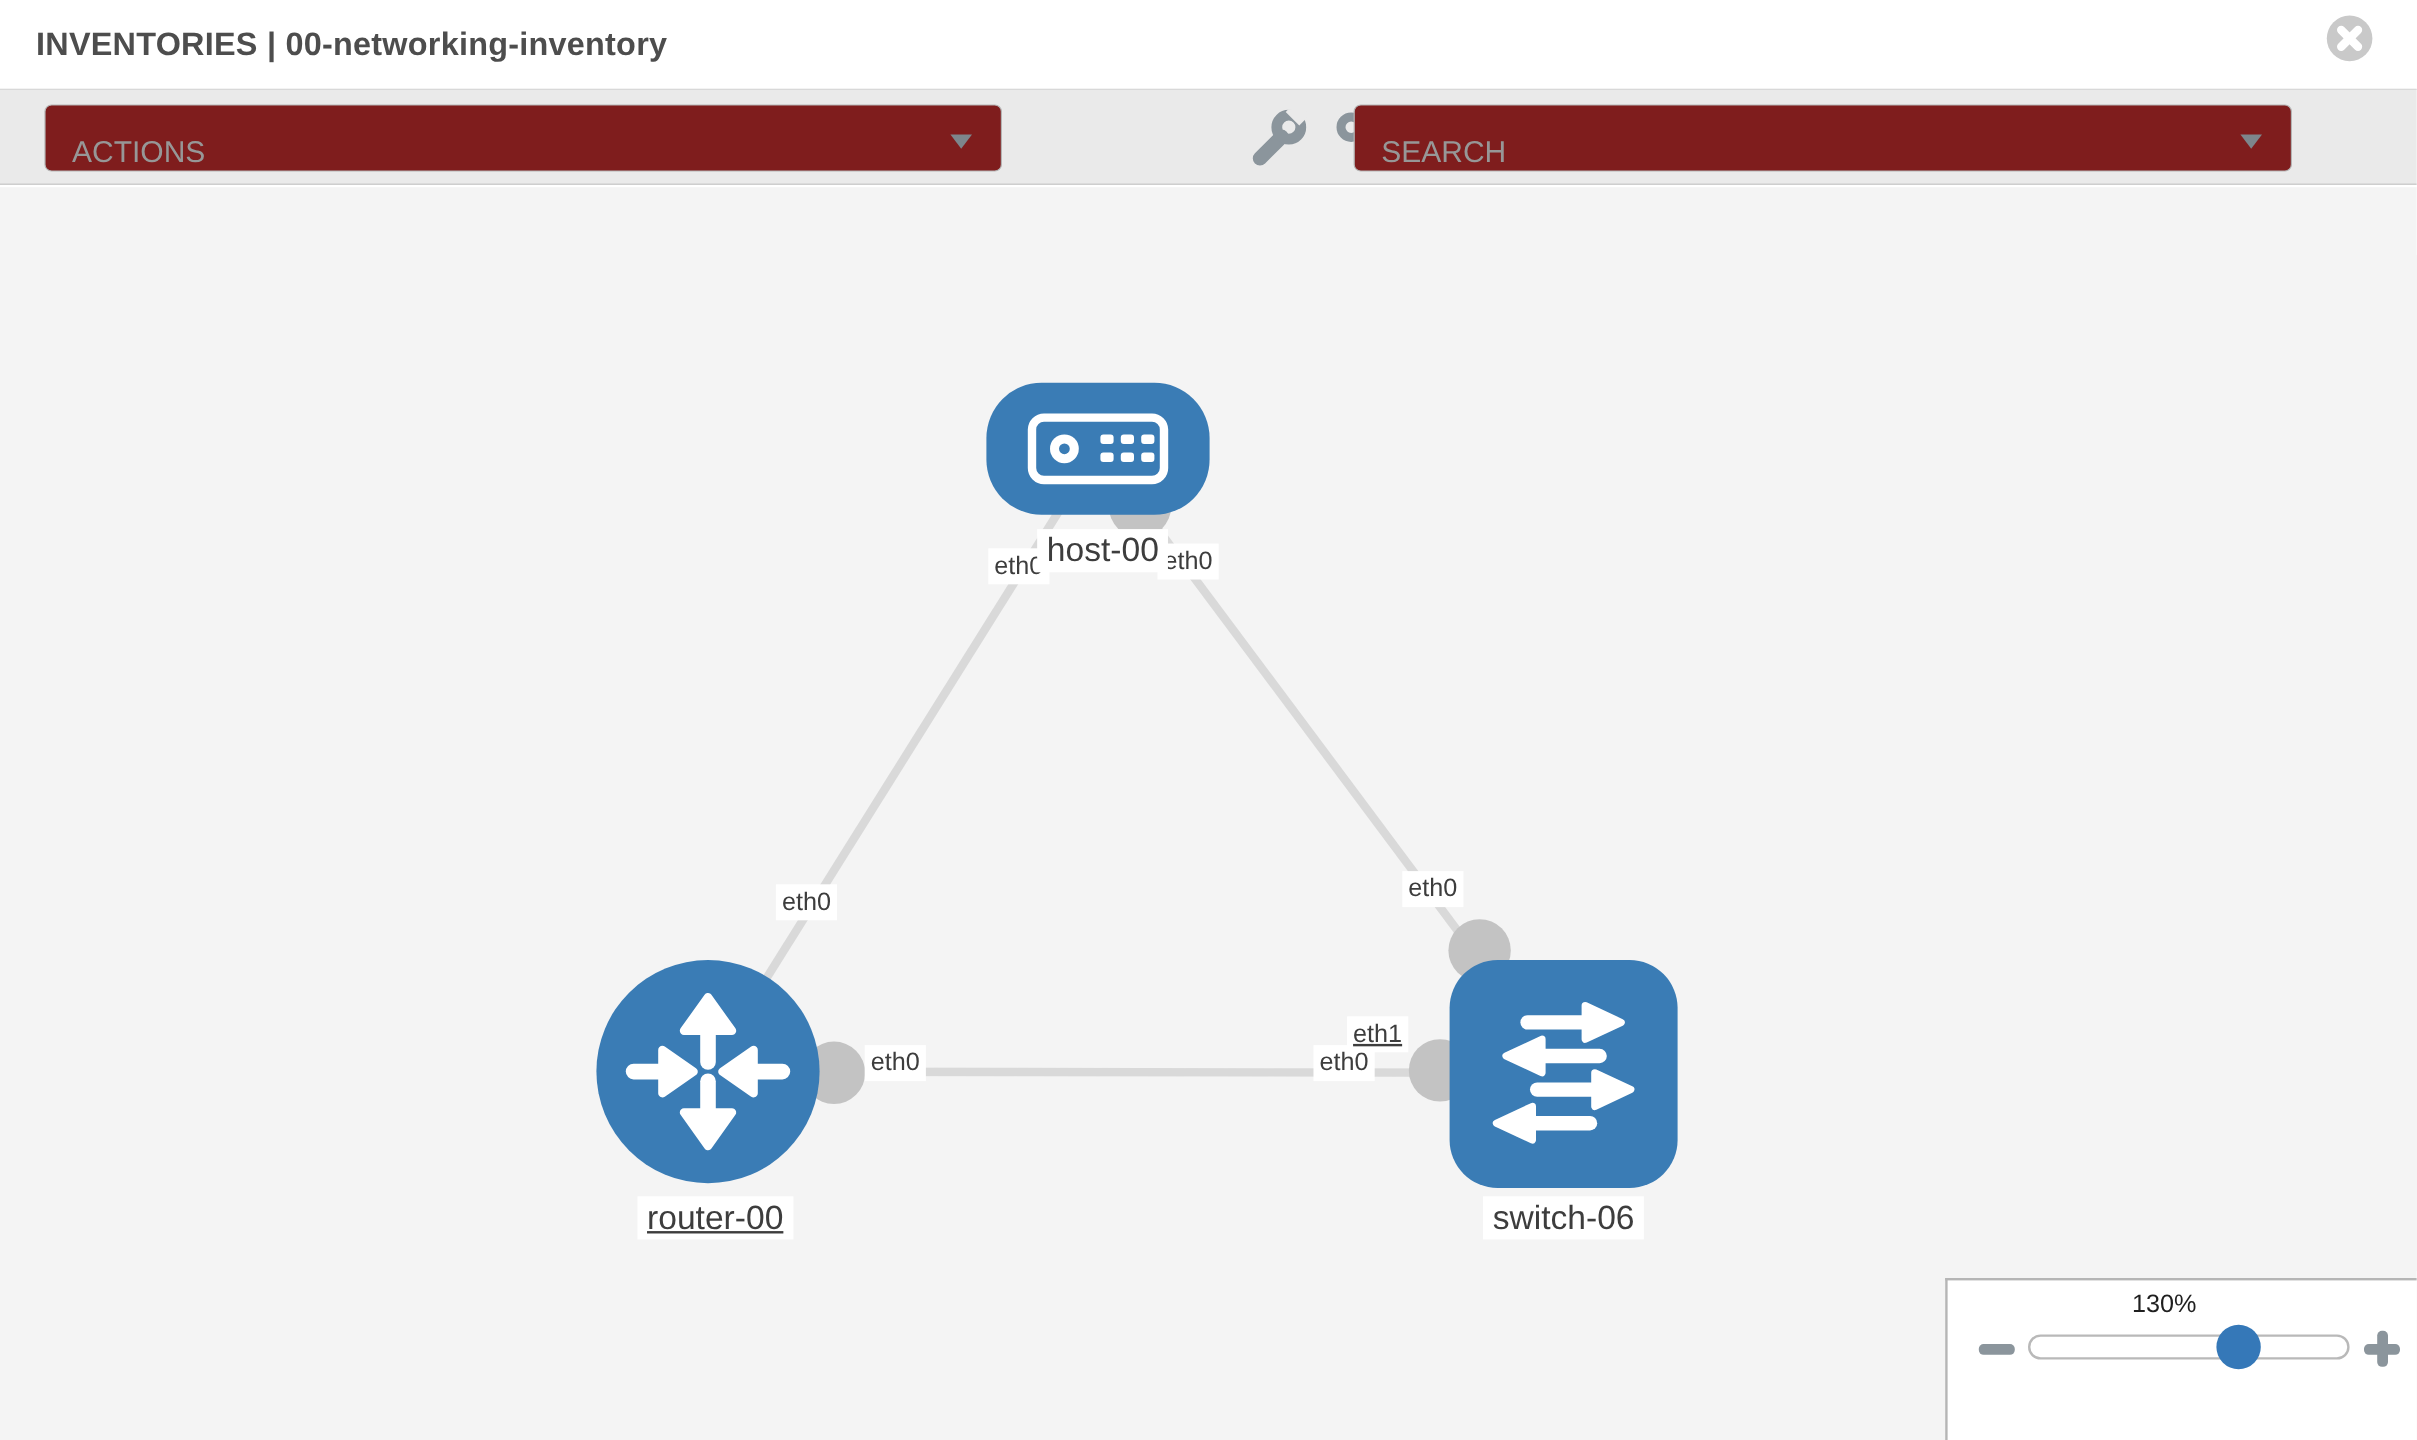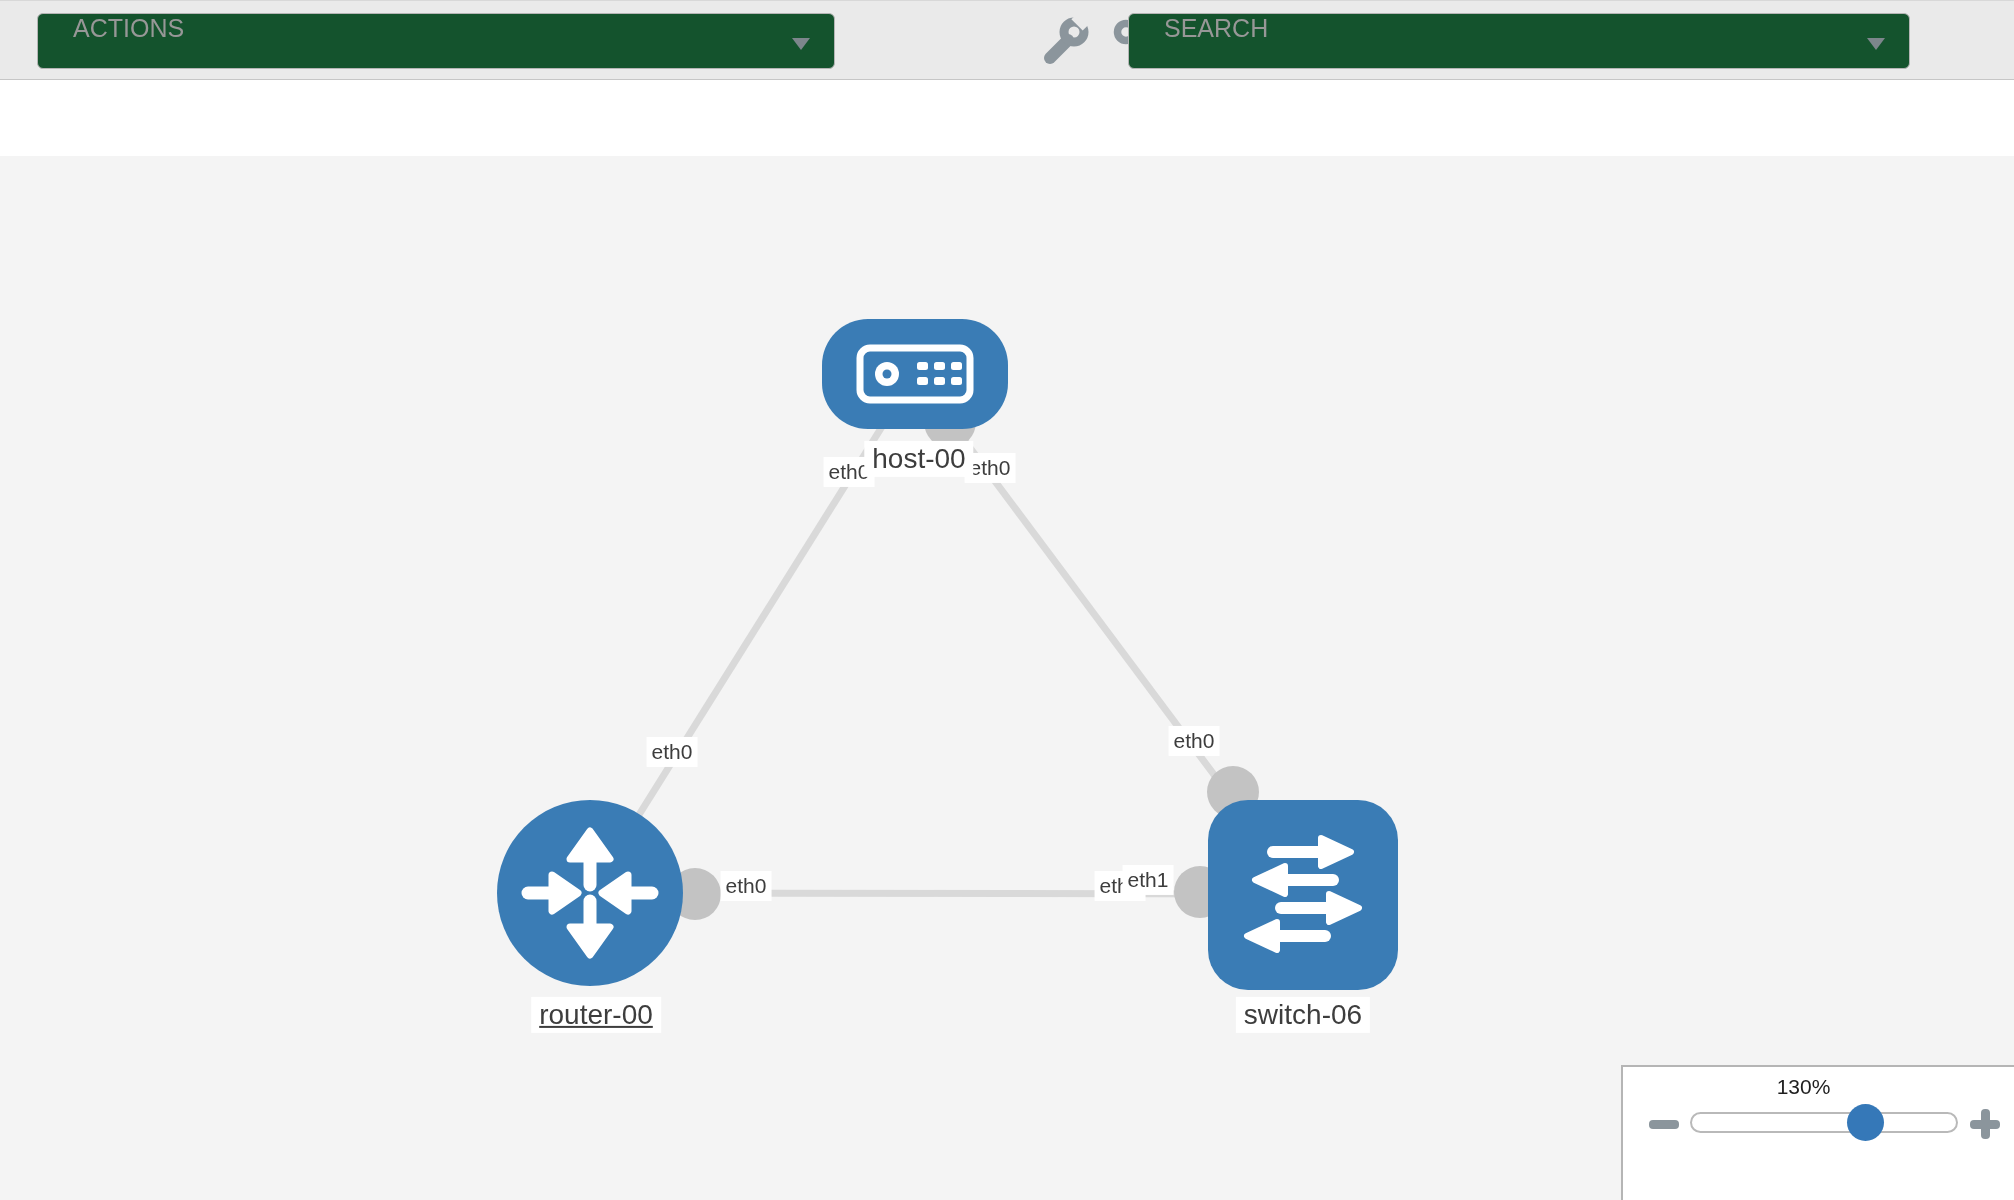--- a/index.html
+++ b/index.html
@@ -19,23 +19,23 @@
     border-radius:50%; background:#c9c9c9; cursor:pointer;
   }
   .close-btn svg { position:absolute; left:0; top:0; }
 
   
   .toolbar {
     position:relative; height:80px; background:#eaeaea;
     border-top:1px solid #d8d8d8; border-bottom:1px solid #c6c6c6;
   }
   .combo {
-    position:absolute; top:12px; height:56px; background:#14532d;
+    position:absolute; top:12px; height:56px; background:#7f1d1d;
     border:1px solid #b5b5b5; border-radius:6px;
-    display:flex; align-items:flex-start; padding:0 35px;
+    display:flex; align-items:flex-end; padding:0 22px;
     font-size:25px; color:#979797; cursor:pointer;
   }
   .combo .caret {
     position:absolute; right:24px; top:24px; width:0; height:0;
     border-left:9px solid transparent; border-right:9px solid transparent;
     border-top:12px solid #7d868c;
   }
   .combo-actions { left:37px;  width:798px; }
   .combo-search  { left:1128px; width:782px; }
   .tool-icon { position:absolute; top:16px; width:48px; height:48px; cursor:pointer; }
@@ -83,20 +83,29 @@
   .zoom-handle {
     position:absolute; left:224px; top:37px; width:37px; height:37px;
     border-radius:50%; background:#3578b8; cursor:pointer;
   }
 </style>
 </head>
 <body>
 
 <div class="app">
 
+  <div class="titlebar">
+    <div class="title">INVENTORIES | 00-networking-inventory</div>
+    <div class="close-btn">
+      <svg width="38" height="38" viewBox="0 0 38 38">
+        <line x1="12" y1="12" x2="26" y2="26" stroke="#ffffff" stroke-width="7" stroke-linecap="round"></line>
+        <line x1="26" y1="12" x2="12" y2="26" stroke="#ffffff" stroke-width="7" stroke-linecap="round"></line>
+      </svg>
+    </div>
+  </div>
 
   <div class="toolbar">
     <div class="combo combo-actions">
       <span>ACTIONS</span>
       <span class="caret"></span>
     </div>
 
     <span class="tool-icon wrench">
       <svg width="48" height="48" viewBox="0 0 48 48">
         <line x1="9" y1="41" x2="27" y2="23" stroke="#8b959c" stroke-width="12" stroke-linecap="round"></line>
@@ -182,21 +191,21 @@
         </g>
       </g>
     </svg>
 
     <div class="chip port" style="left:849px;  top:316px;">eth0</div>
     <div class="chip port" style="left:990px;  top:312px;">eth0</div>
     <div class="chip port" style="left:672px;  top:596px;">eth0</div>
     <div class="chip port" style="left:746px;  top:730px;">eth0</div>
     <div class="chip port" style="left:1194px; top:585px;">eth0</div>
     <div class="chip port" style="left:1120px; top:730px;">eth0</div>
-    <div class="chip port" style="left:1148px; top:724px;">eth1</div>
+    <div class="chip port" style="left:1148px; top:706px;text-decoration:underline;">eth1</div>
 
     <div class="chip node-label" style="left:919px;  top:303px;">host-00</div>
     <div class="chip node-label" style="left:596px;  top:859px;text-decoration:underline;">router-00</div>
     <div class="chip node-label" style="left:1303px; top:859px;">switch-06</div>
 
     <div class="zoom-panel">
       <div class="zoom-level">130%</div>
       <div class="zoom-minus"></div>
       <div class="zoom-track"></div>
       <div class="zoom-handle"></div>

